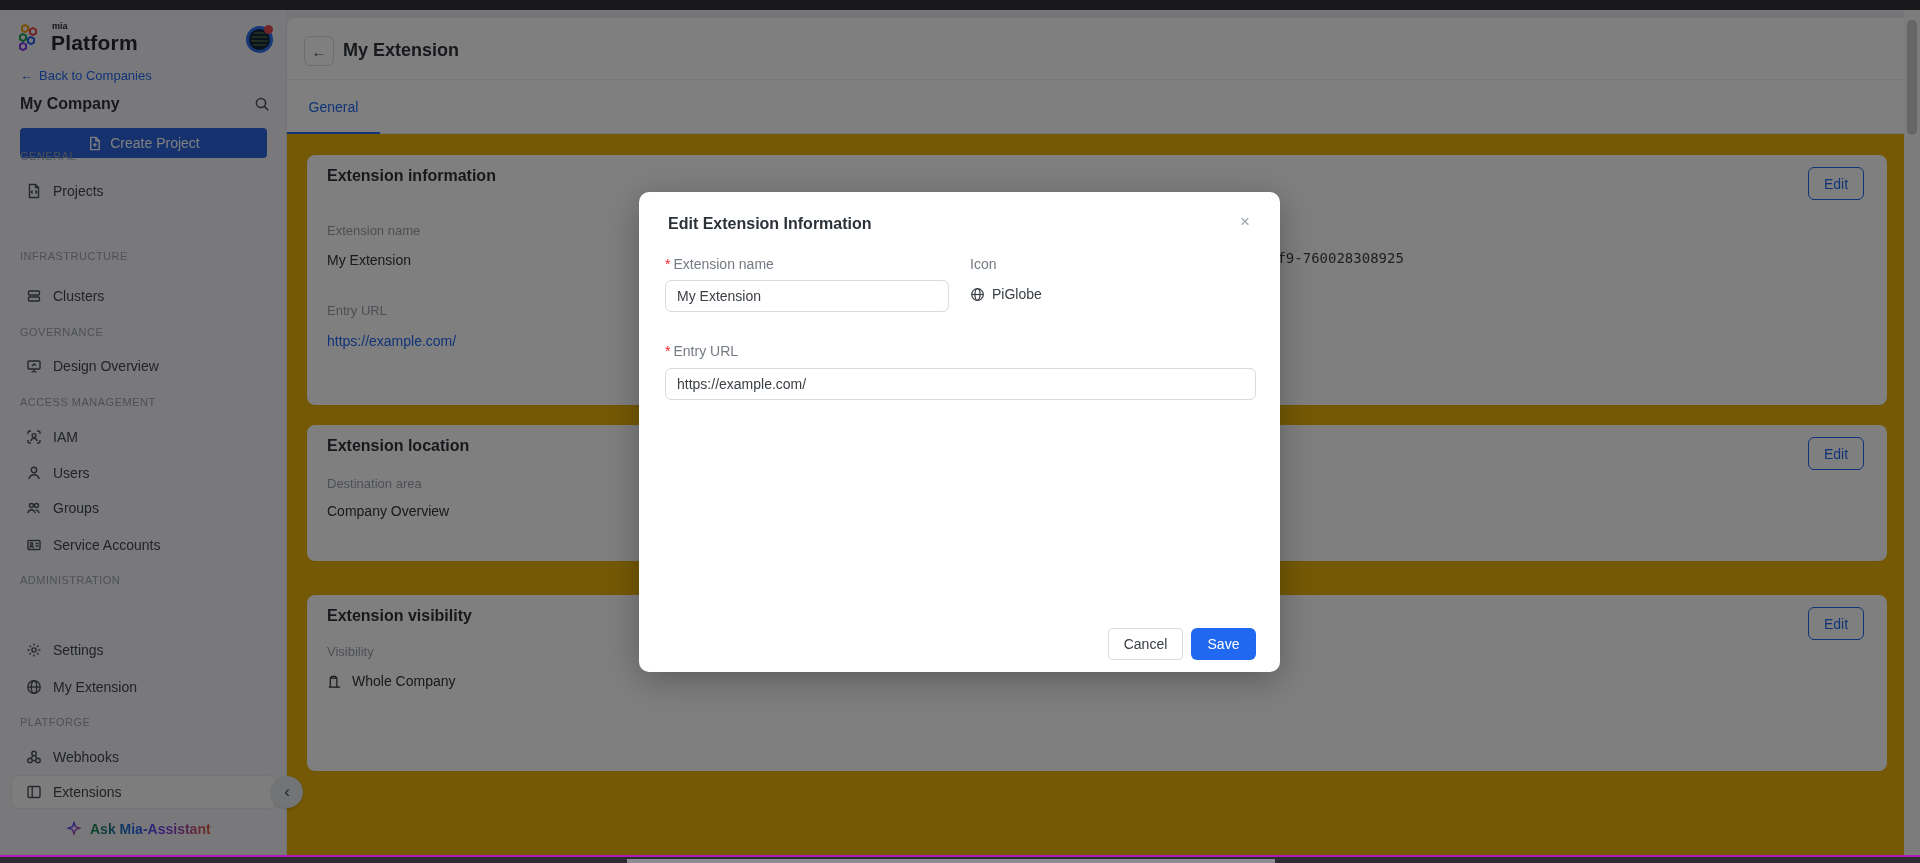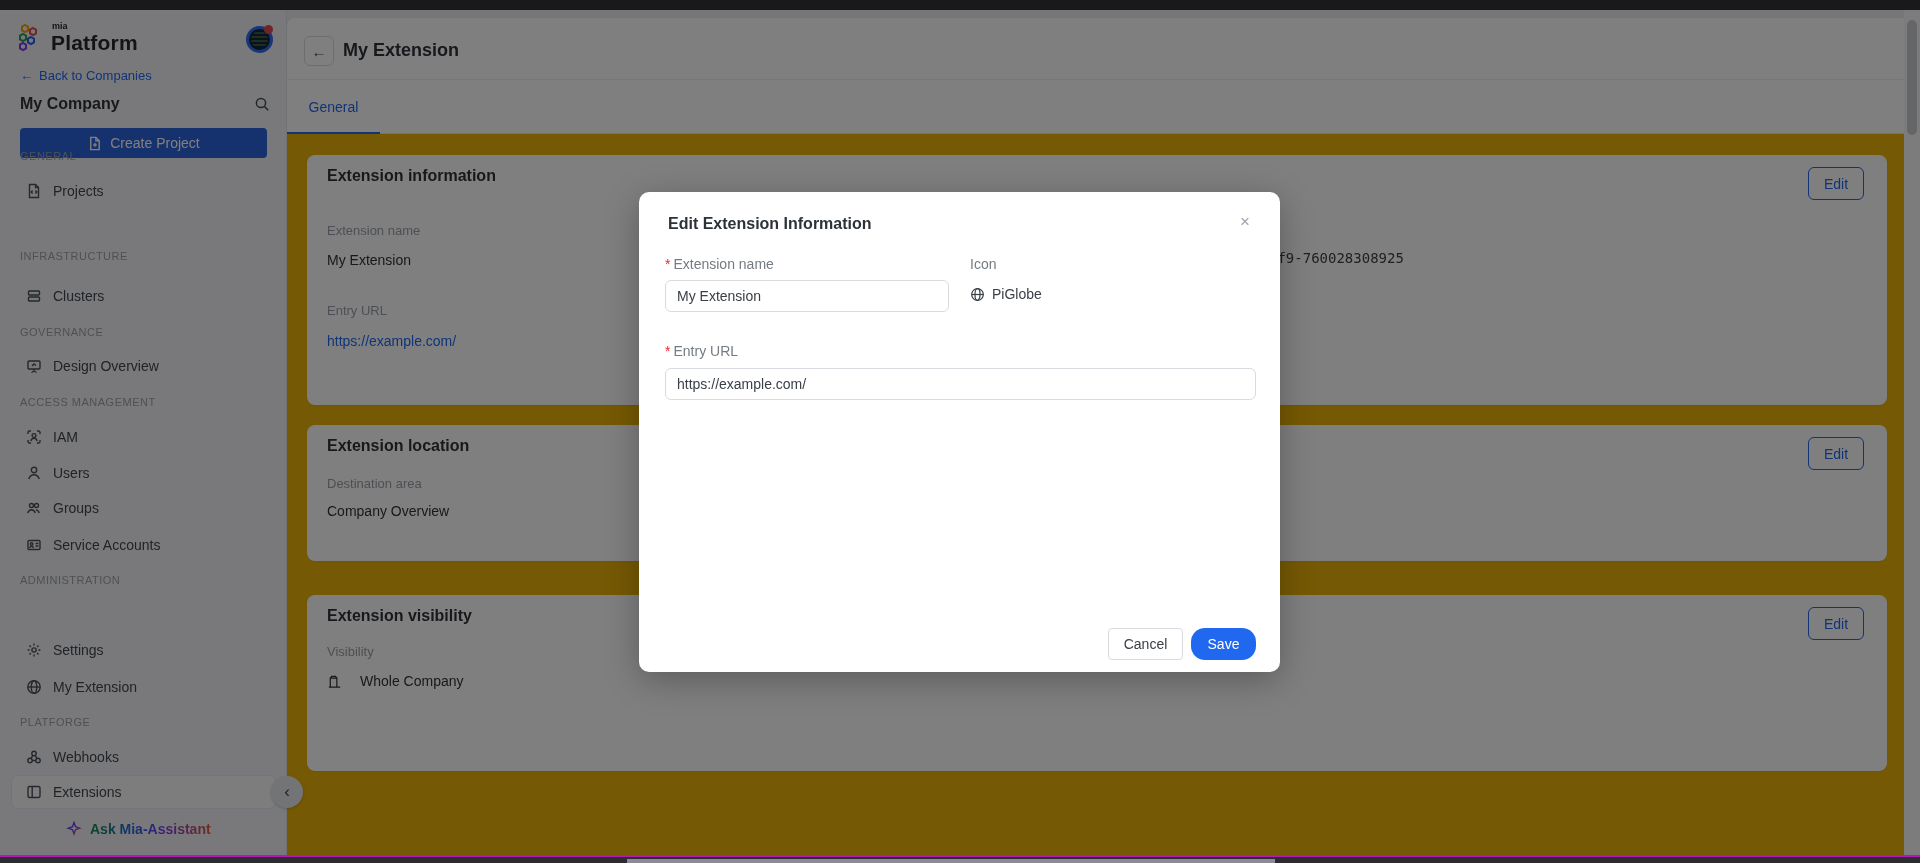--- a/index.html
+++ b/index.html
@@ -67,40 +67,40 @@
         box-shadow:0 1px 2px rgba(0,0,0,.04);}
   .card h2{position:absolute;left:20px;top:12px;margin:0;font-size:16px;color:#2e3338;}
   .editbtn{position:absolute;right:23px;top:12px;width:56px;height:33px;background:#fff;
            border:1px solid #2168f0;color:#2168f0;border-radius:6px;font-size:14px;cursor:pointer;
            font-family:inherit;}
   .flabel{position:absolute;left:20px;font-size:13px;color:#999fa7;}
   .fvalue{position:absolute;left:20px;font-size:14px;color:#2e3338;}
   .flink{position:absolute;left:20px;font-size:14px;color:#2168f0;text-decoration:none;cursor:pointer;}
   .idfrag{position:absolute;left:962px;top:95px;font-family:"DejaVu Sans Mono",monospace;
           font-size:14px;color:#3c4146;}
-  .vrow{display:flex;align-items:center;gap:18px;color:#2e3338;}
+  .vrow{display:flex;align-items:center;gap:10px;color:#2e3338;}
   .scrolltrack{position:absolute;left:1617px;top:0;width:16px;height:845px;background:#f8f9fa;}
   .scrollthumb{position:absolute;left:3px;top:10px;width:10px;height:115px;border-radius:5px;background:#c9ccd0;cursor:pointer;}
 
   
   .overlay{position:absolute;left:0;top:10px;width:1920px;height:845px;background:rgba(0,0,0,.5);z-index:50;}
   .modal{position:absolute;left:639px;top:192px;width:641px;height:480px;background:#fff;border-radius:10px;
          box-shadow:0 8px 34px rgba(0,0,0,.28);z-index:100;}
   .modal h3{position:absolute;left:26px;top:20px;margin:3px;font-size:16px;color:#2c3238;}
   .mclose{position:absolute;right:30px;top:20px;font-size:17px;color:#9ca3ab;cursor:pointer;}
   .mlabel{position:absolute;font-size:14px;color:#747b83;}
   .req{color:#f5222d;margin-right:3px;}
   .minput{position:absolute;height:32px;border:1px solid #d8dbdf;border-radius:6px;padding:0 11px;
           font-size:14px;color:#3b4046;font-family:inherit;outline:none;background:#fff;}
   .iconval{position:absolute;display:flex;align-items:center;gap:7px;font-size:14px;color:#3b4046;}
   .mcancel{position:absolute;left:469px;top:436px;width:75px;height:32px;background:#fff;
            border:1px solid #d8dbdf;border-radius:4px;font-size:14px;color:#3b4046;cursor:pointer;
            font-family:inherit;}
   .msave{position:absolute;left:552px;top:436px;width:65px;height:32px;background:#2168f0;border:none;
-         border-radius:14px;font-size:14px;color:#fff;cursor:pointer;font-family:inherit;}
+         border-radius:6px;font-size:14px;color:#fff;cursor:pointer;font-family:inherit;}
   svg{display:block;}
 </style>
 </head>
 <body>
 
 <div class="stage">
   <div class="topstrip"></div>
 
   <div class="app">
 

